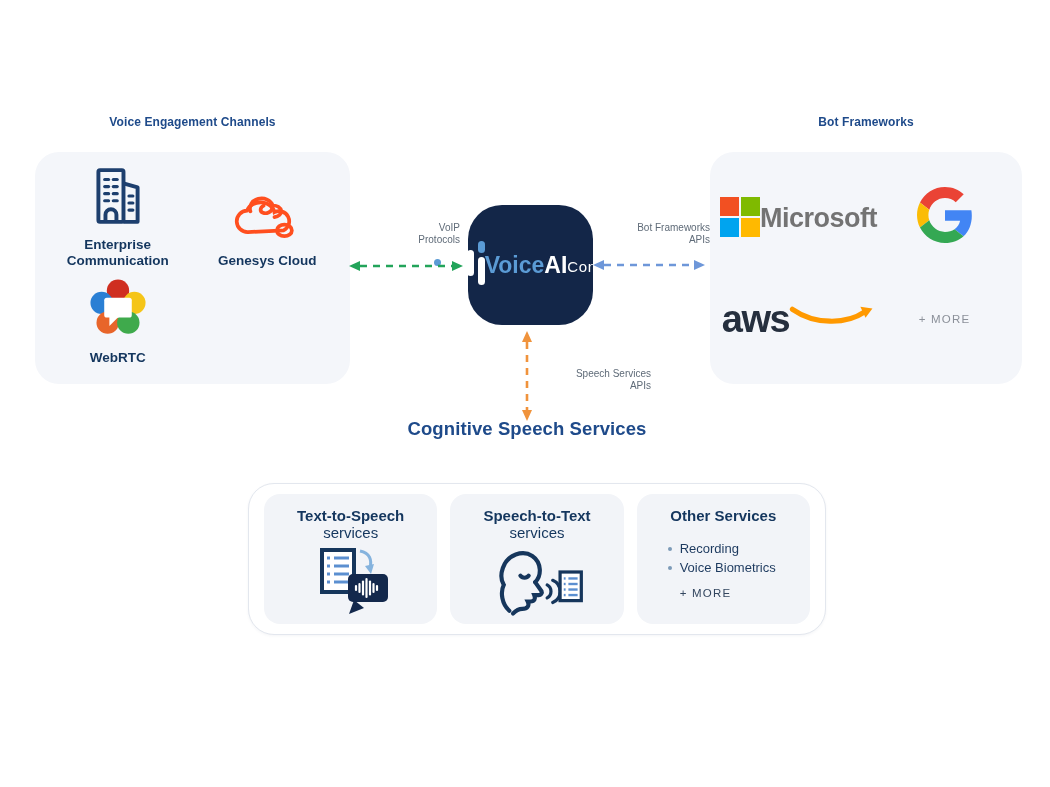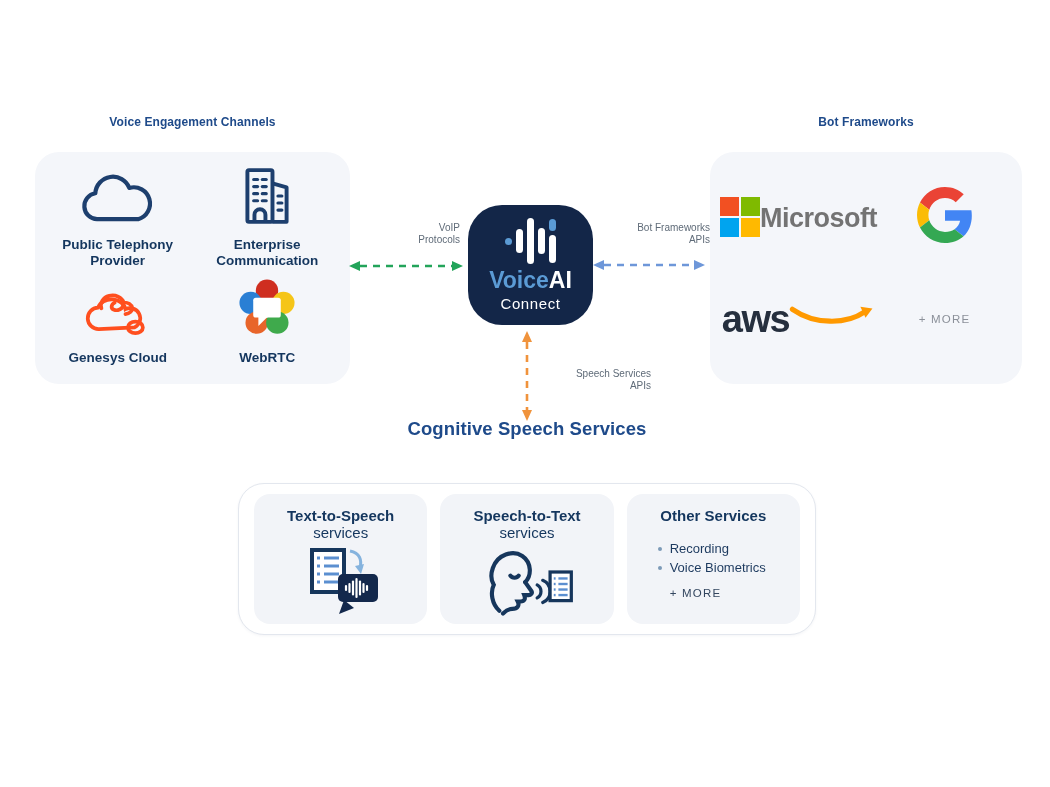--- a/index.html
+++ b/index.html
@@ -34,21 +34,21 @@
   .ms-squares{display:grid;grid-template-columns:19px 19px;grid-gap:2px;}
   .ms-squares span{width:19px;height:19px;display:block;}
   .ms-word{font-size:27px;font-weight:600;color:#737373;letter-spacing:-0.5px;margin-top:3px;}
   .aws-text{font-size:38px;font-weight:700;color:#252f3e;letter-spacing:-1.5px;line-height:0.85;}
   .more-label{font-size:11.5px;color:#8b9099;letter-spacing:1.2px;}
 
   
   .logo{
     position:absolute;left:468px;top:205px;width:125px;height:120px;
     background:#132648;border-radius:34px;
-    display:flex;flex-direction:column;align-items:center;justify-content:center;
+    display:flex;flex-direction:row;align-items:center;justify-content:center;
   }
   .wave{display:flex;align-items:center;gap:4px;margin-bottom:5px;}
   .wave .dot{width:7px;height:7px;border-radius:50%;background:#5b9bd5;}
   .wave .bar{width:7px;border-radius:4px;background:#ffffff;}
   .wave .b1{height:24px;} .wave .b2{height:46px;} .wave .b3{height:26px;}
   .wave .icol{display:flex;flex-direction:column;align-items:center;gap:4px;}
   .wave .ipill{width:7px;height:12px;border-radius:4px;background:#5b9bd5;}
   .wave .ibar{width:7px;height:28px;border-radius:4px;background:#ffffff;}
   .brand{font-size:23px;font-weight:700;line-height:1;}
   .brand .b-voice{color:#5b9bd5;}
@@ -61,21 +61,21 @@
   .lbl-voip{left:346px;top:222px;width:114px;}
   .lbl-bot{left:588px;top:222px;width:122px;}
   .lbl-speech{left:541px;top:368px;width:110px;}
   .arrow{position:absolute;}
   .arrow-voip{left:348px;top:259px;}
   .arrow-bot{left:592px;top:258px;}
   .arrow-speech{left:520px;top:330px;}
 
   
   .speech-outer{
-    position:absolute;left:238px;top:483px;width:578px;height:152px;
+    position:absolute;left:248px;top:483px;width:578px;height:152px;
     background:#ffffff;border:1px solid #e3e7ee;border-radius:26px;
     box-shadow:0 1px 3px rgba(30,50,90,0.05);
     display:flex;gap:13px;padding:10px 15px;box-sizing:border-box;
   }
   .card{flex:1;background:#f2f4f8;border-radius:16px;padding:13px 6px 8px;
     display:flex;flex-direction:column;align-items:center;box-sizing:border-box;}
   .card-title{font-size:15px;font-weight:700;color:#14365e;line-height:1.15;}
   .card-sub{font-size:15px;color:#14365e;line-height:1.15;}
   .card-icon{margin-top:6px;}
   .bullets{align-self:flex-start;margin-top:13px;padding-left:25px;}
@@ -89,31 +89,20 @@
 <body>
 
 <div class="canvas">
 
   <div class="section-title title-left">Voice Engagement Channels</div>
   <div class="section-title title-right">Bot Frameworks</div>
   <div class="section-title title-bottom">Cognitive Speech Services</div>
 
   <div class="panel panel-left">
 
-    <div class="channel-item">
-      <span>
-        <svg width="84" height="54" viewBox="0 0 100 64">
-          <path d="M25 56 a15.5 15.5 0 0 1 -2 -30.8 a21 21 0 0 1 40.5 -6.4 A14.5 14.5 0 0 1 74 56 Z" fill="none" stroke="#1d3f6e" stroke-width="5" stroke-linejoin="round"></path>
-        </svg>
-      </span>
-      <div class="item-label">
-        <div>Public Telephony</div>
-        <div>Provider</div>
-      </div>
-    </div>
 
     <div class="channel-item">
       <span>
         <svg width="58" height="60" viewBox="0 0 74 76">
           <rect x="12" y="5" width="32" height="66" rx="2" fill="none" stroke="#1d3f6e" stroke-width="5" stroke-linejoin="round"></rect>
           <g stroke="#1d3f6e" stroke-width="4" stroke-linecap="round">
             <line x1="20" y1="17" x2="25" y2="17"></line>
               <line x1="31" y1="17" x2="36" y2="17"></line>
             <line x1="20" y1="26" x2="25" y2="26"></line>
               <line x1="31" y1="26" x2="36" y2="26"></line>

